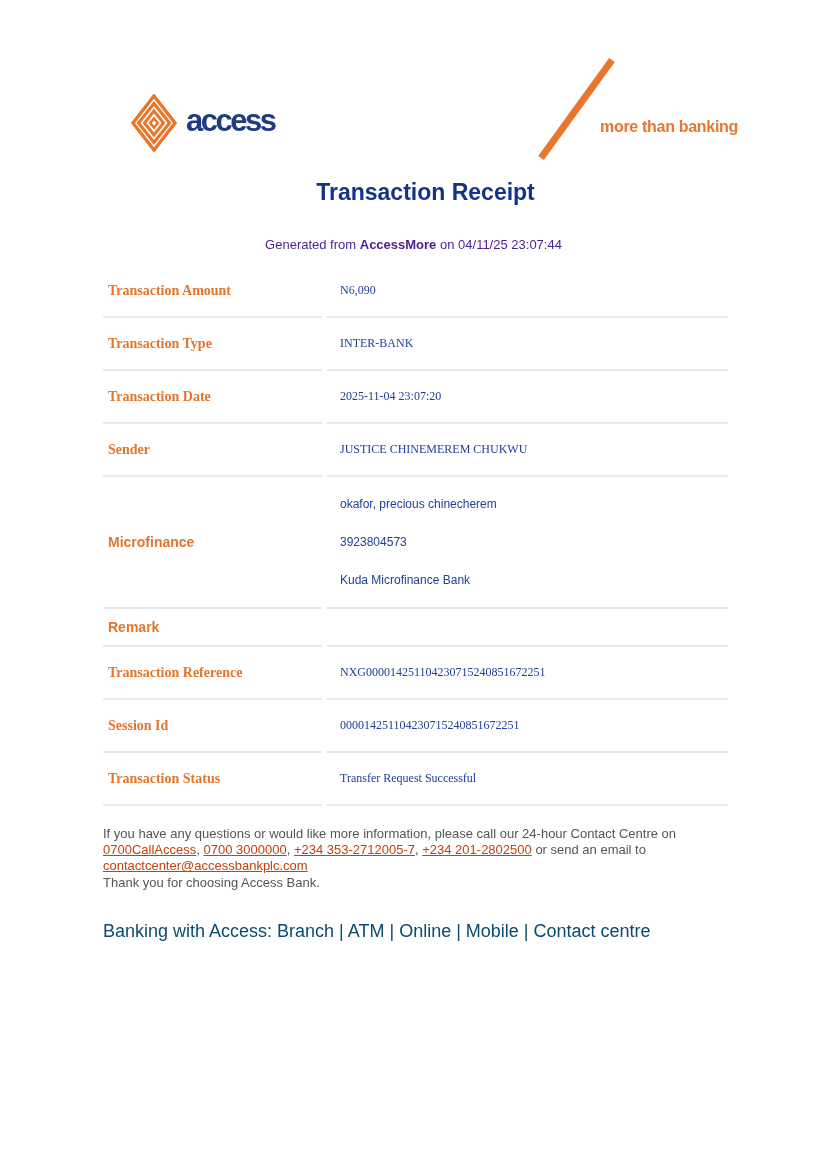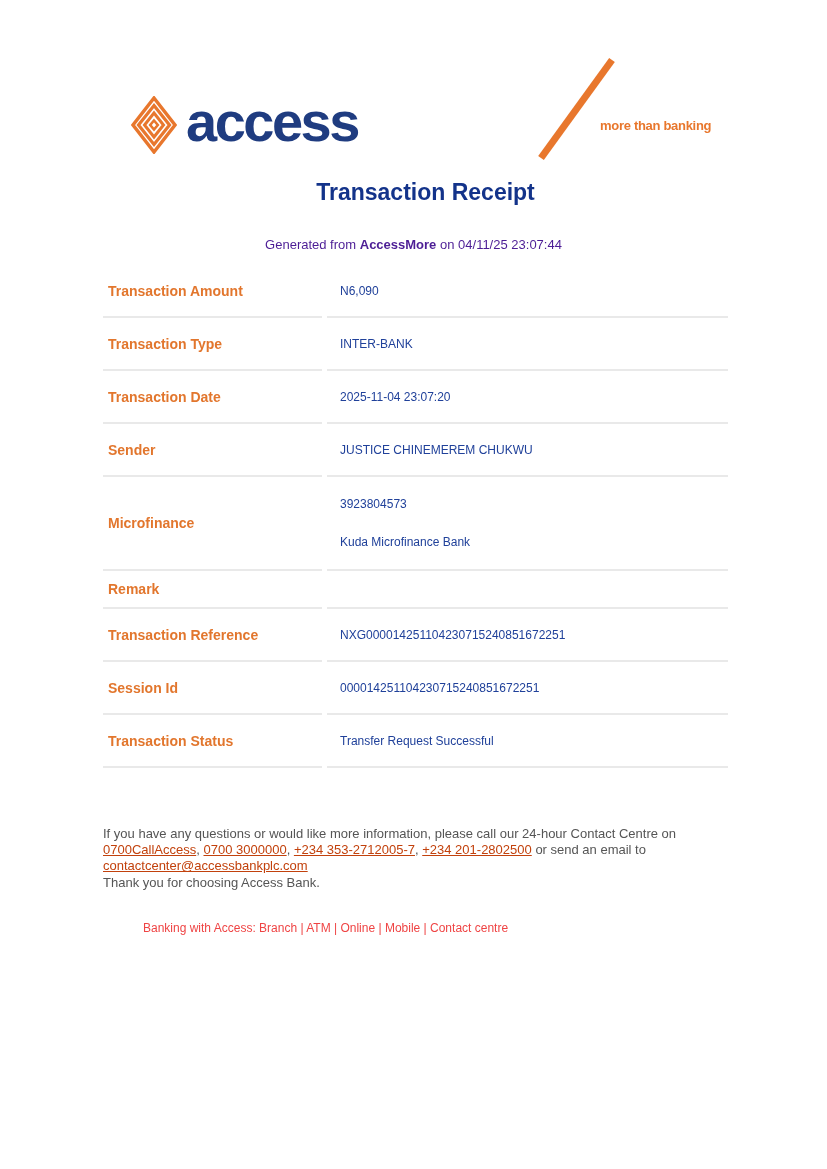--- a/index.html
+++ b/index.html
@@ -16,33 +16,33 @@
   .logo {
     position: absolute;
     left: 131px;
     top: 94px;
     display: flex;
     align-items: center;
   }
   .logo-icon { display: block; }
   .logo-wordmark {
     margin-left: 9px;
-    font-size: 56px;
+    font-size: 31px;
     font-weight: bold;
     letter-spacing: -2.5px;
     color: #1F3C80;
     line-height: 1;
     padding-bottom: 6px;
   }
   .slash { position: absolute; left: 531px; top: 56px; }
   .tagline {
     position: absolute;
     left: 600px;
     top: 118px;
-    font-size: 13px;
+    font-size: 16px;
     font-weight: bold;
     letter-spacing: -0.3px;
     color: #E8772D;
   }
 
   
   .title {
     position: absolute;
     top: 179px;
     left: 0;
@@ -85,21 +85,21 @@
     font-size: 14px;
   }
   .value-cell {
     flex: 1;
     display: flex;
     align-items: center;
     padding-left: 13px;
     color: #20419A;
     font-size: 12px;
   }
-  .row-std { height: 53px; }
+  .row-std { height: 53px; font-family: Liberation Serif, serif; }
   .row-remark { height: 38px; }
   .row-beneficiary .value-cell {
     flex-direction: column;
     align-items: flex-start;
     justify-content: center;
     padding-top: 8px;
     padding-bottom: 8px;
   }
   .row-beneficiary .value-line { line-height: 38px; }
 
@@ -111,23 +111,22 @@
     width: 625px;
     font-size: 13px;
     line-height: 16.2px;
     color: #555555;
   }
   .footer-note a { color: #c2410c; text-decoration: underline; cursor: pointer; }
   .banking-line {
     position: absolute;
     top: 921px;
     left: 103px;
-    font-size: 12px;
-    color: #ef4444;
-    margin-left: 40px;
+    font-size: 18px;
+    color: #0c4a6e;
   }
 </style>
 </head>
 <body>
 
 <div class="page">
 
   <div class="logo">
     <svg class="logo-icon" width="46" height="58" viewBox="0 0 46 58">
       <g fill="none" stroke="#E8772D">
@@ -171,20 +170,21 @@
     </div>
 
     <div class="row row-std">
       <div class="cell label-cell">Sender</div>
       <div class="cell value-cell">JUSTICE CHINEMEREM CHUKWU</div>
     </div>
 
     <div class="row row-beneficiary">
       <div class="cell label-cell">Microfinance</div>
       <div class="cell value-cell">
+        <div class="value-line">okafor, precious chinecherem</div>
         <div class="value-line">3923804573</div>
         <div class="value-line">Kuda Microfinance Bank</div>
       </div>
     </div>
 
     <div class="row row-remark">
       <div class="cell label-cell">Remark</div>
       <div class="cell value-cell"></div>
     </div>
 

